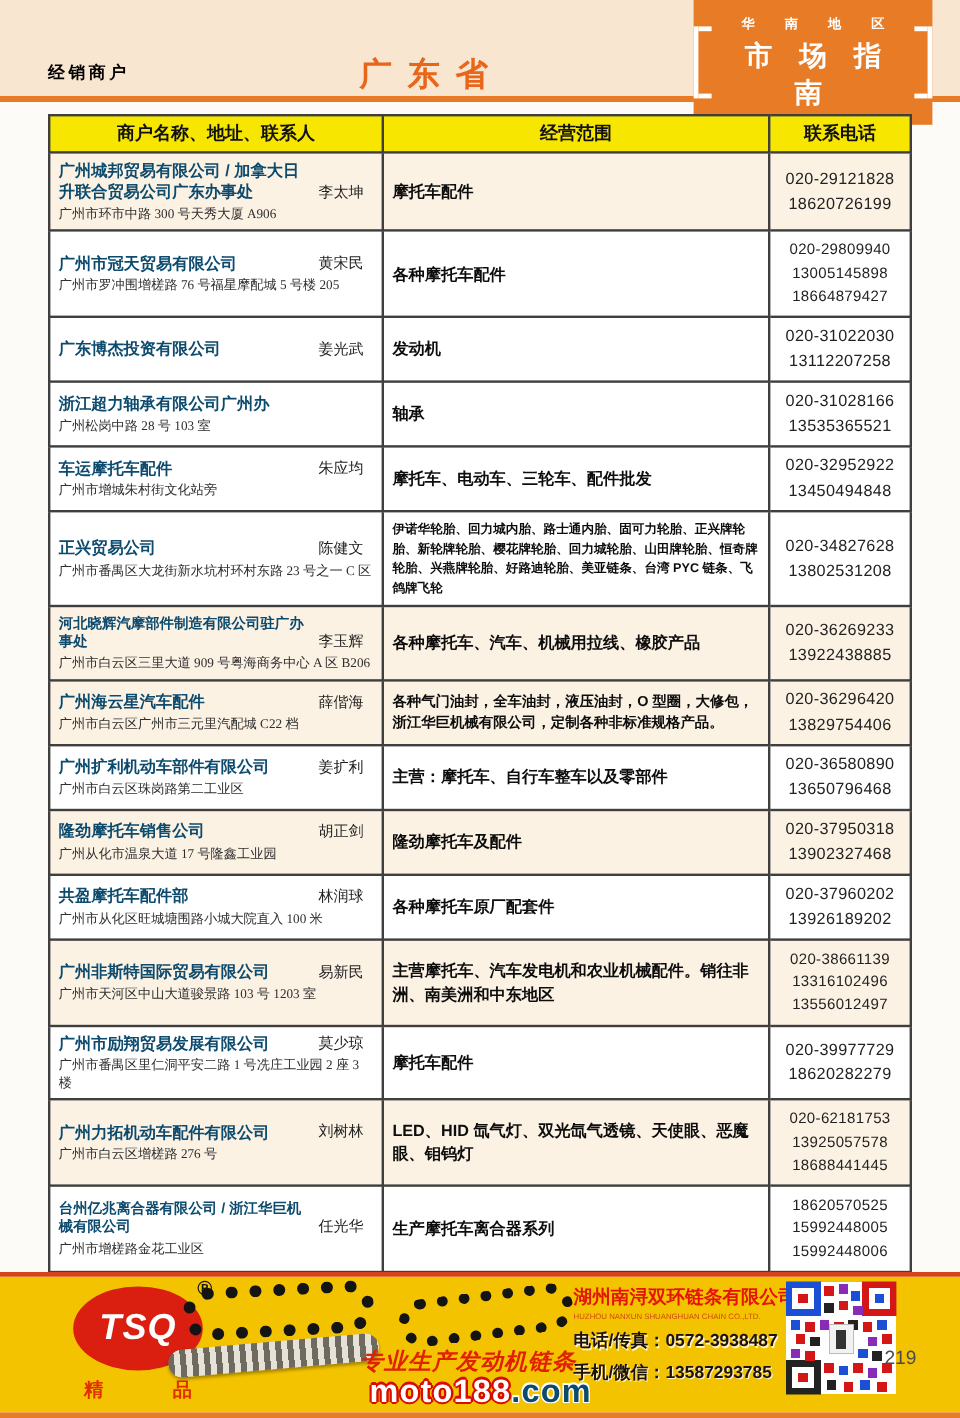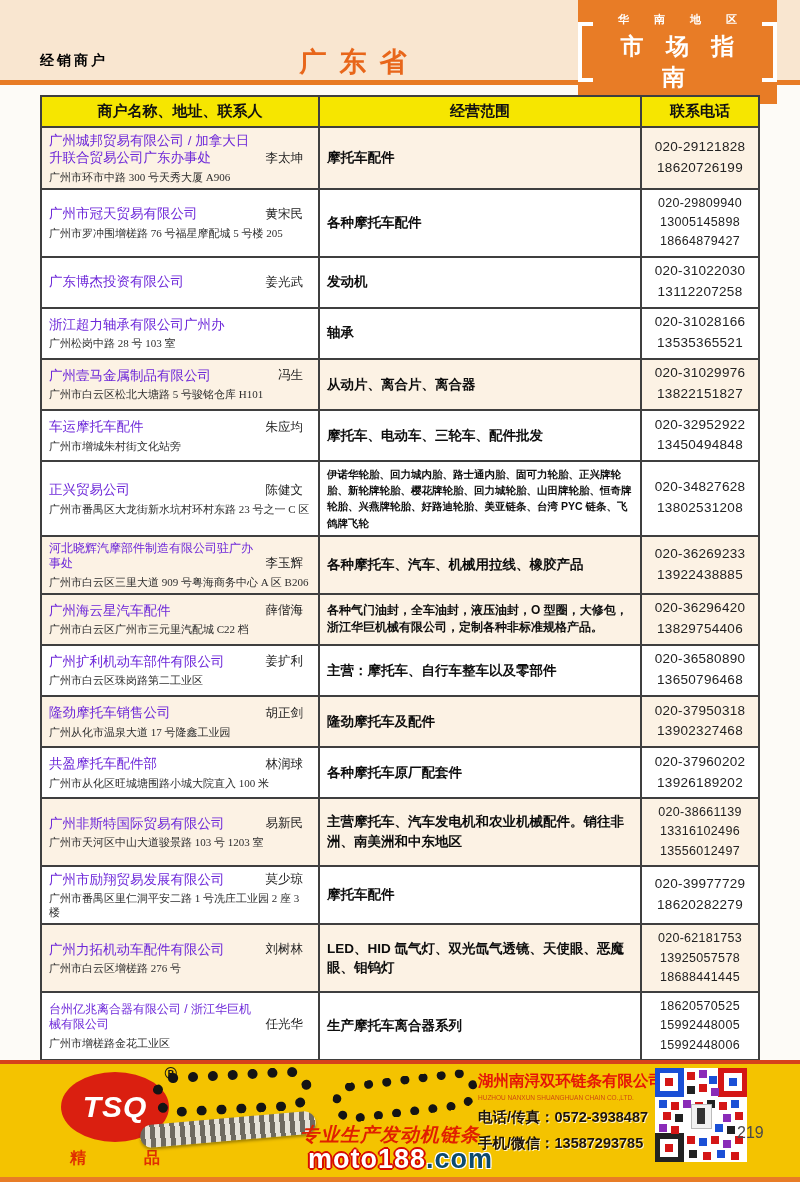--- a/index.html
+++ b/index.html
@@ -28,21 +28,21 @@
   .badge-line2 { font-size:23px; font-weight:bold; letter-spacing:8px; text-indent:8px; margin-top:4px; }
 
   
   table.dealers { position:absolute; left:40px; top:95px; width:718px; height:966px;
     border-collapse:collapse; table-layout:fixed; }
   table.dealers th, table.dealers td { border:2px solid #3f3f3f; }
   table.dealers th { background:#f6e600; font-size:15px; padding:5px 2px; color:#111; text-align:center; }
   table.dealers td { padding:3px 7px; vertical-align:middle; background:#fff; }
   tr.tint td { background:#fcf2e4; }
   .name-line { display:flex; align-items:flex-end; }
-  .company { flex:1; font-weight:normal; font-size:13.5px; line-height:1.3; color:#6d28d9; }
+  .company { flex:1; font-weight:bold; font-size:13.5px; line-height:1.3; color:#0c4a6e; }
   tr.compact .company { font-size:12px; }
   .contact { font-family:"Liberation Serif","DejaVu Serif",serif; font-size:12.5px; color:#222;
     white-space:nowrap; padding-right:8px; margin-left:6px; }
   .address { font-family:"Liberation Serif","DejaVu Serif",serif; font-size:11px; color:#2e2e2e; margin-top:3px; line-height:1.3; }
   td.scope { font-size:13.5px; font-weight:bold; line-height:1.45; color:#0d0d0d; }
   tr.scope-m td.scope { font-size:12px; font-weight:bold; }
   tr.scope-s td.scope { font-size:10.5px; font-weight:bold; line-height:1.55; }
   td.phone { text-align:center; font-size:13.5px; color:#222; line-height:1.55; letter-spacing:.3px; }
   td.phone.p3 { font-size:12.5px; }
 
@@ -164,34 +164,20 @@
         <div class="name-line">
           <span class="company">浙江超力轴承有限公司广州办</span>
 
         </div>
         <div class="address">广州松岗中路 28 号 103 室</div>
       </td>
       <td class="scope">轴承</td>
       <td class="phone">
             <div>020-31028166</div>
             <div>13535365521</div>
-          </td>
-    </tr>
-        <tr class="tint">
-      <td>
-        <div class="name-line">
-          <span class="company">广州壹马金属制品有限公司</span>
-          <span class="contact">冯生</span>
-        </div>
-        <div class="address">广州市白云区松北大塘路 5 号骏铭仓库 H101</div>
-      </td>
-      <td class="scope">从动片、离合片、离合器</td>
-      <td class="phone">
-            <div>020-31029976</div>
-            <div>13822151827</div>
           </td>
     </tr>
         <tr>
       <td>
         <div class="name-line">
           <span class="company">车运摩托车配件</span>
           <span class="contact">朱应均</span>
         </div>
         <div class="address">广州市增城朱村街文化站旁</div>
       </td>

